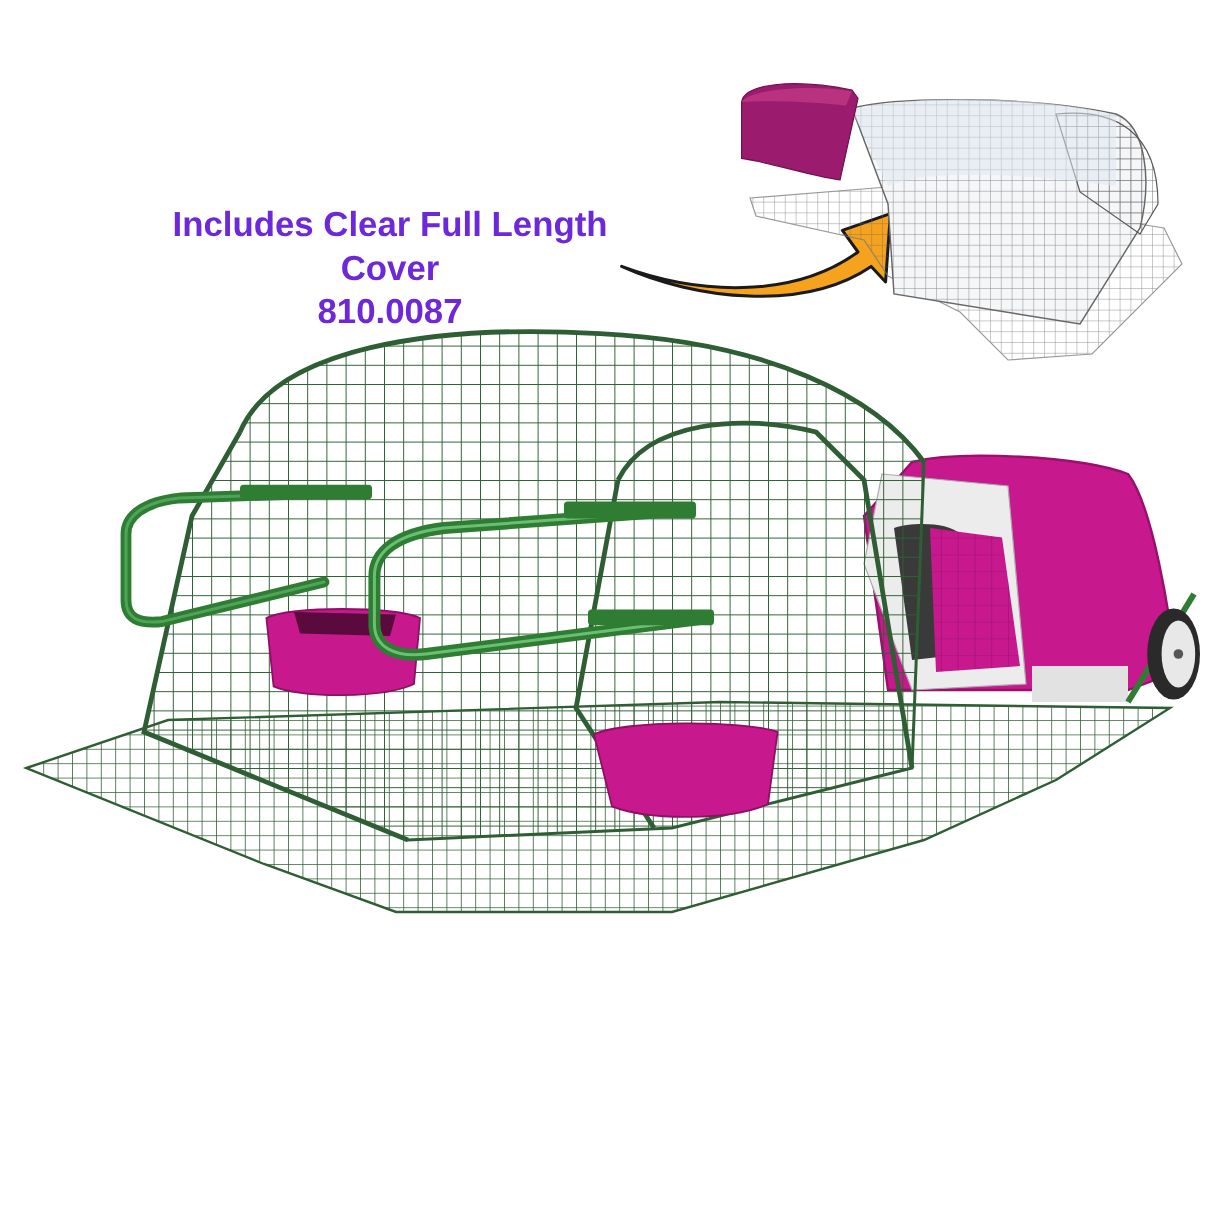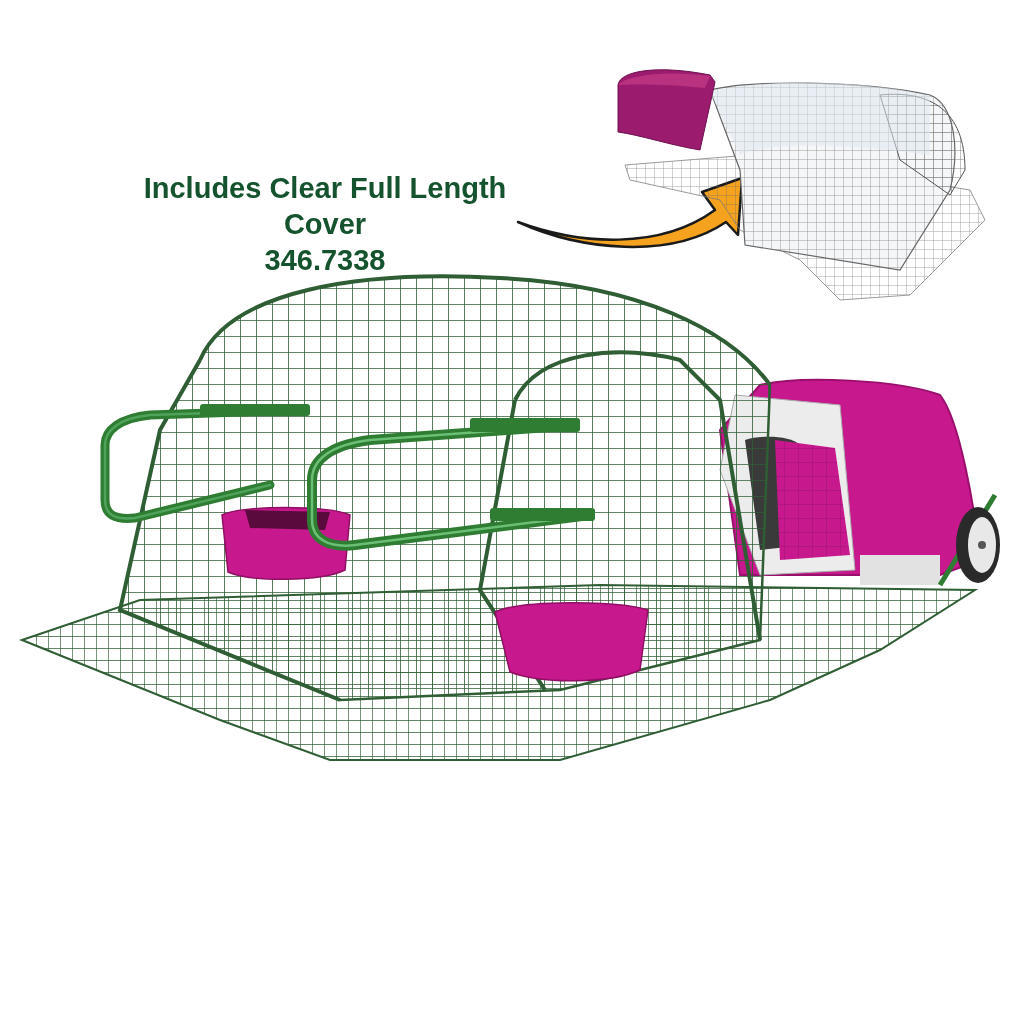--- a/index.html
+++ b/index.html
@@ -1,30 +1,30 @@
 <!DOCTYPE html>
 <html><head>
 <meta charset="utf-8">
 <style>
   html, body { margin:0; padding:0; background:#ffffff; }
   body { width:1024px; height:1024px; position:relative; overflow:hidden;
          font-family:"Liberation Sans", sans-serif; }
   .caption { position:absolute; left:100px; top:170px; width:450px; text-align:center;
-             color:#14532d; font-weight:700; font-size:29px; line-height:36px; }
+             color:#6d28d9; font-weight:700; font-size:29px; line-height:36px; }
   .caption .line { display:block; }
   .arrow { position:absolute; left:510px; top:140px; width:250px; height:120px; }
   .inset { position:absolute; left:600px; top:60px; width:400px; height:250px; }
   .main-illustration { position:absolute; left:0; top:260px; width:1024px; height:520px; }
 </style>
 </head>
 <body>
 
 <div class="caption">
   <span class="line">Includes Clear Full Length Cover</span>
-  <span class="line">346.7338</span>
+  <span class="line">810.0087</span>
 </div>
 
 <svg class="arrow" viewBox="0 0 250 120">
   <path d="M8,82 C70,105 150,110 205,70 L192,52 L232,38 L228,95 L216,82 C160,120 70,110 8,82 Z" fill="#f5a31f" stroke="#1a1a1a" stroke-width="2.5" stroke-linejoin="round"></path>
 </svg>
 
 <svg class="inset" viewBox="0 0 400 250">
   <defs>
     <pattern id="gridGrey" width="9" height="9" patternUnits="userSpaceOnUse">
       <path d="M9 0 L0 0 0 9" fill="none" stroke="#6a6a6a" stroke-width="0.8"></path>

